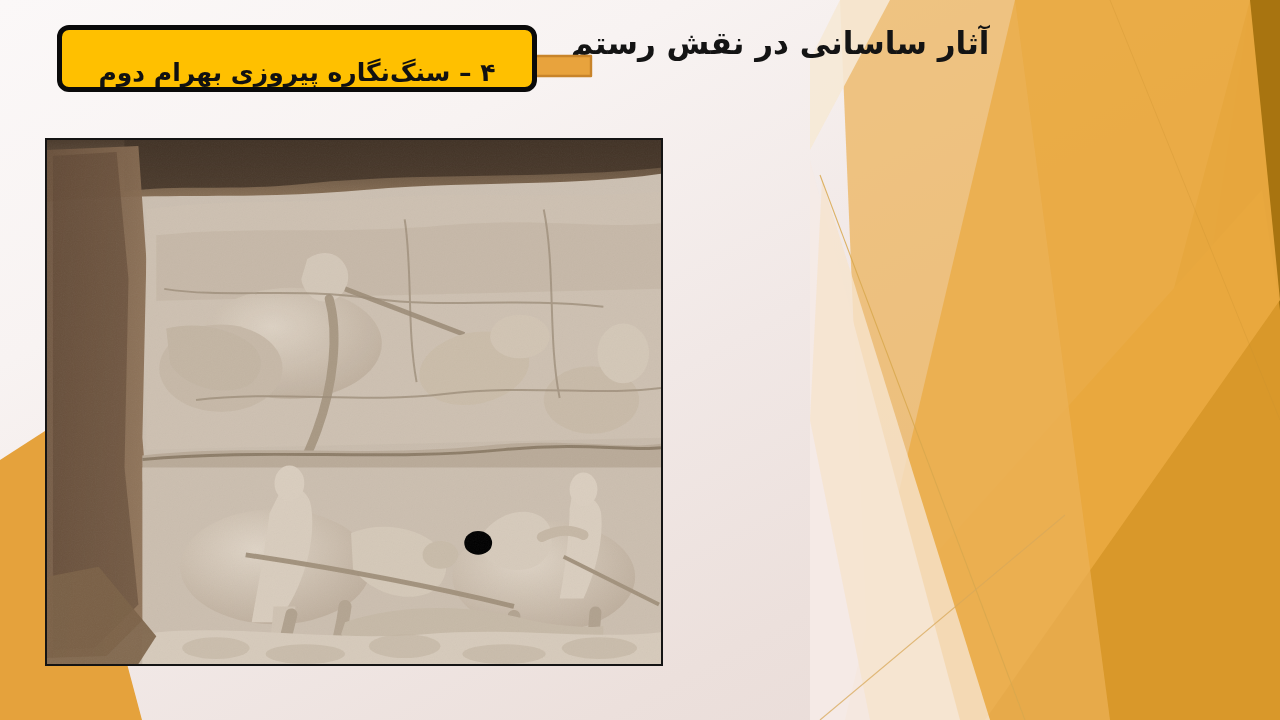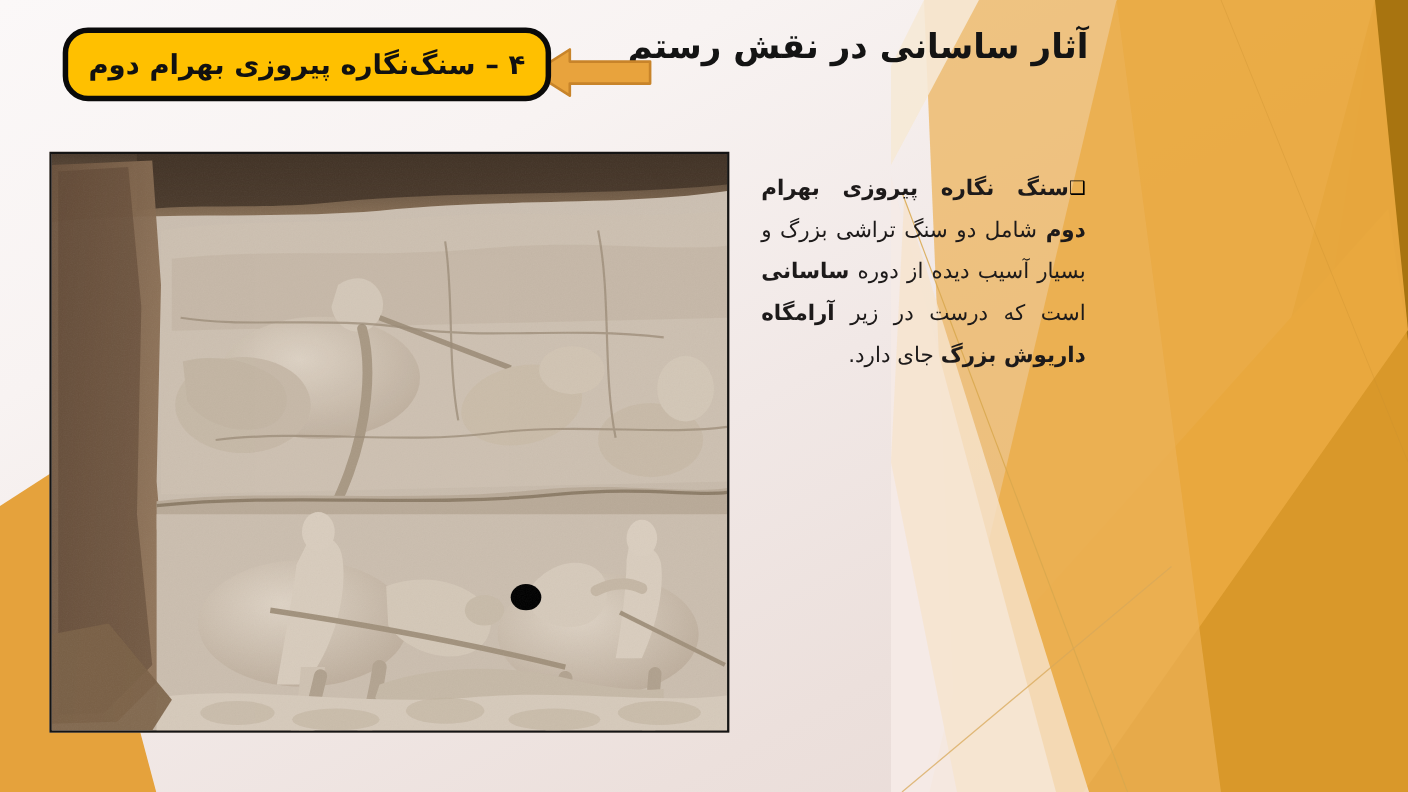--- a/index.html
+++ b/index.html
@@ -66,28 +66,28 @@
     left: 482px;
     width: 112px;
     height: 48px;
   }
   .arrow-wrap svg { display: block; width: 112px; height: 48px; }
 
   .title-box {
     position: absolute;
     top: 25px;
     left: 57px;
-    width: 444px;
+    width: 480px;
     height: 67px;
     box-sizing: border-box;
     background: #FFC000;
     border: 5px solid #0a0a0a;
-    border-radius: 23px;
+    border-radius: 12px;
     display: flex;
-    align-items: center;
+    align-items: flex-end;
     justify-content: center;
     direction: rtl;
   }
   .title-box-label {
     font-size: 25px;
     font-weight: 700;
     color: #111111;
     white-space: nowrap;
     letter-spacing: -0.3px;
   }
@@ -291,18 +291,15 @@
         </g>
 
         <path d="M0,440 L52,430 L110,500 L92,528 L0,528 Z" fill="#7b6247" opacity="0.9"></path>
 
         <rect x="0" y="0" width="618" height="528" filter="url(#grain)" fill="#b09c85" opacity="0.35"></rect>
       </svg>
     </div>
   </div>
 
   <div class="body-text">
-    <p class="bullet-para">
-      <span class="bullet-mark">❑</span><span class="b">سنگ نگاره پیروزی بهرام دوم</span><span> شامل دو سنگ تراشی بزرگ و بسیار آسیب دیده از دوره </span><span class="b">ساسانی</span><span> است که درست در زیر </span><span class="b">آرامگاه داریوش بزرگ</span><span> جای دارد.</span>
-    </p>
   </div>
 
 </div>
 
 </body></html>

